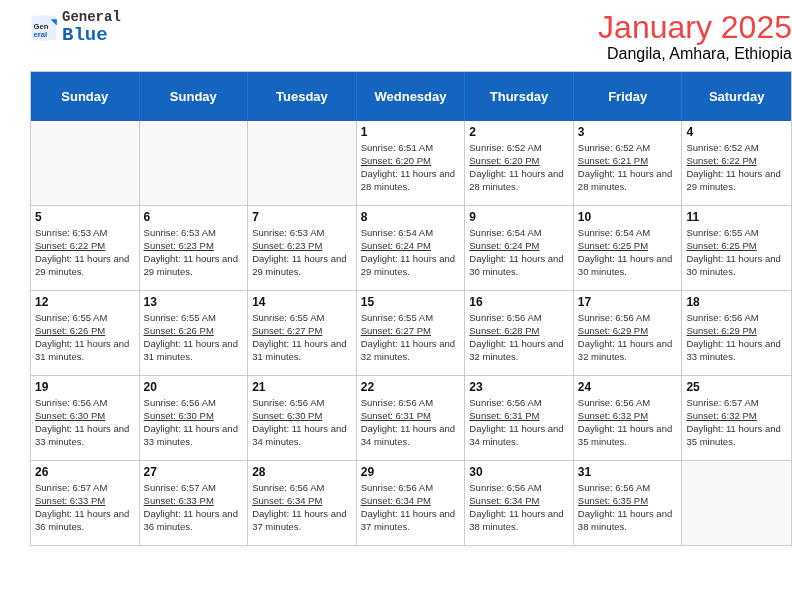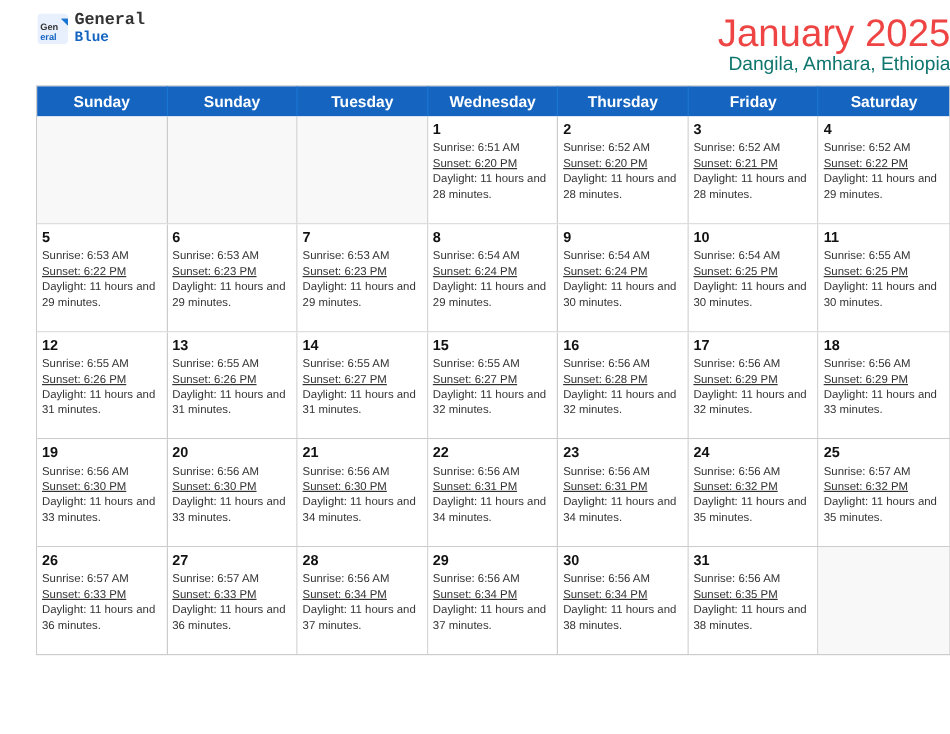--- a/index.html
+++ b/index.html
@@ -43,37 +43,37 @@
       text-align: right;
     }
     .month-title {
       font-size: 32px;
       font-weight: normal;
       color: #ef4444;
       line-height: 1.1;
     }
     .location {
       font-size: 16px;
-      color: #0f766e;
+      color: #000000;
     }
     .calendar {
       flex: 1;
       display: flex;
       flex-direction: column;
       border: 1px solid #ccc;
     }
     .cal-header {
       display: grid;
       grid-template-columns: repeat(7, 1fr);
       background: #1565c0;
     }
     .cal-header-cell {
       color: #fff;
       text-align: center;
-      padding: 5px 2px;
+      padding: 17px 2px;
       font-size: 13px;
       font-weight: bold;
       border-right: 1px solid #1976d2;
     }
     .cal-header-cell:last-child { border-right: none; }
     .cal-body {
       flex: 1;
       display: flex;
       flex-direction: column;
     }
@@ -114,21 +114,21 @@
     <div class="logo">
       <svg class="logo-icon" viewBox="0 0 40 40">
         <rect x="2" y="2" width="36" height="36" rx="4" fill="#e8f0fe"></rect>
         <text x="5" y="22" font-size="11" font-weight="bold" fill="#333">Gen</text>
         <text x="5" y="33" font-size="11" font-weight="bold" fill="#1565c0">eral</text>
         <polygon points="30,8 38,16 38,8" fill="#1565c0"></polygon>
         <polygon points="30,8 38,8 38,16" fill="#1976d2"></polygon>
       </svg>
       <div class="logo-text">
         <div style="font-size:14px;color:#333;font-weight:bold;line-height:1.1;">General</div>
-        <div style="font-size:12px;color:#1565c0;font-weight:bold;line-height:1.1;">Blue</div>
+        <div style="font-size:19px;color:#1565c0;font-weight:bold;line-height:1.1;">Blue</div>
       </div>
     </div>
     <div class="title-block">
       <div class="month-title">January 2025</div>
       <div class="location">Dangila, Amhara, Ethiopia</div>
     </div>
   </div>
 
   <div class="calendar">
     <div class="cal-header">

